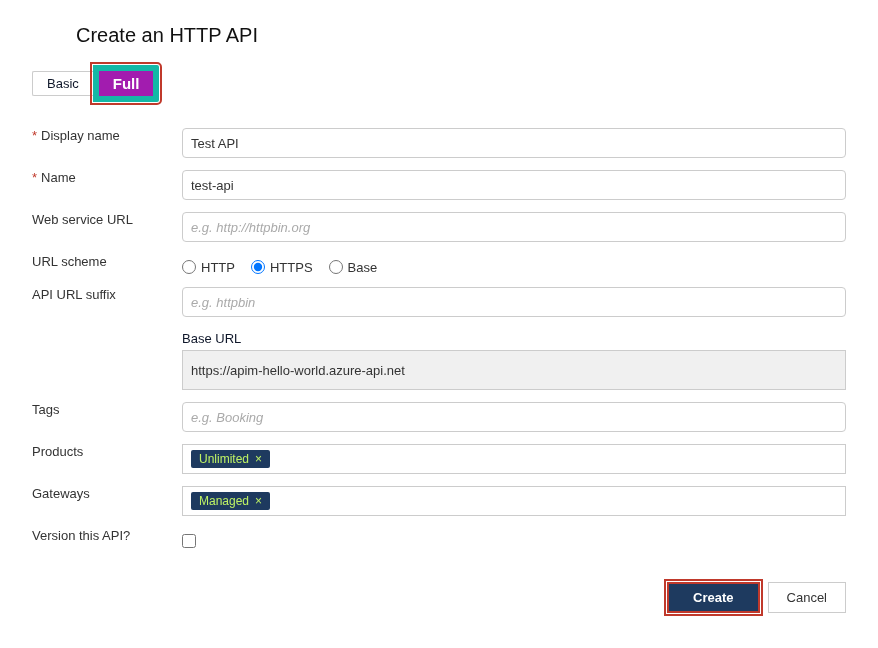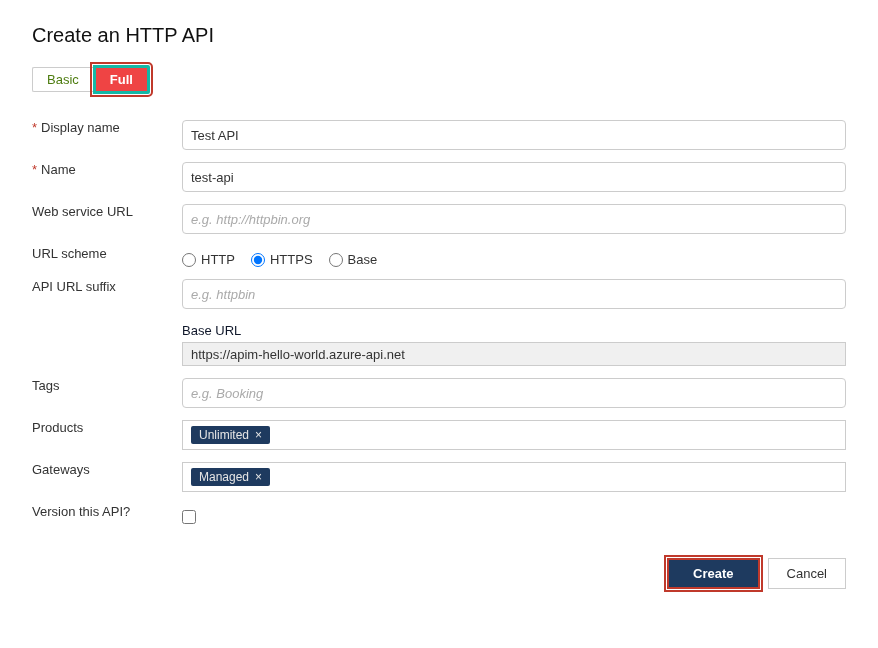--- a/index.html
+++ b/index.html
@@ -10,42 +10,43 @@
       color: #333;
       padding: 24px 32px;
       width: 878px;
       min-height: 648px;
     }
     h1 {
       font-size: 20px;
       font-weight: 400;
       color: #111;
       margin-bottom: 18px;
+      margin-left: 44px;
     }
     .tab-row {
       display: flex;
       gap: 0;
       margin-bottom: 20px;
       align-items: center;
     }
     .tab-basic {
       border: 1px solid #ccc;
       background: #fff;
       padding: 4px 14px;
       font-size: 13px;
       cursor: pointer;
       border-right: none;
       border-radius: 2px 0 0 2px;
-      color: #4d7c0f;
+      color: #0f172a;
     }
     .tab-full {
-      border: 3px solid #14b8a6;
-      background: #ef4444;
+      border: 6px solid #14b8a6;
+      background: #a21caf;
       padding: 4px 14px;
-      font-size: 13px;
+      font-size: 15px;
       cursor: pointer;
       border-radius: 0 2px 2px 0;
       color: #fff;
       font-weight: 600;
       outline: 2px solid #c0392b;
       outline-offset: 1px;
     }
     .form-table {
       width: 100%;
       border-collapse: collapse;
@@ -97,52 +98,52 @@
       resize: vertical;
     }
     .radio-group {
       display: flex;
       align-items: center;
       gap: 16px;
       padding-top: 6px;
     }
     .radio-group label {
       display: flex;
-      align-items: center;
+      align-items: flex-start;
       gap: 5px;
       cursor: pointer;
       font-size: 13px;
     }
     input[type="radio"] {
       cursor: pointer;
       width: 14px;
       height: 14px;
     }
     .base-url-box {
       background: #f0f0f0;
       border: 1px solid #ccc;
       padding: 5px 8px;
       font-size: 13px;
       color: #333;
       width: 100%;
-      height: 24px;
+      height: 40px;
       display: flex;
       align-items: center;
     }
     .base-url-label {
       font-size: 13px;
       color: #0f172a;
       margin-bottom: 4px;
       padding-top: 2px;
     }
     .tag-chip {
       display: inline-flex;
       align-items: center;
       background: #1e3a5f;
-      color: #e5e5e5;
+      color: #bef264;
       font-size: 12px;
       padding: 2px 8px;
       border-radius: 2px;
       gap: 6px;
       margin: 2px;
     }
     .tag-chip .close-x {
       cursor: pointer;
       font-size: 12px;
       line-height: 1;

